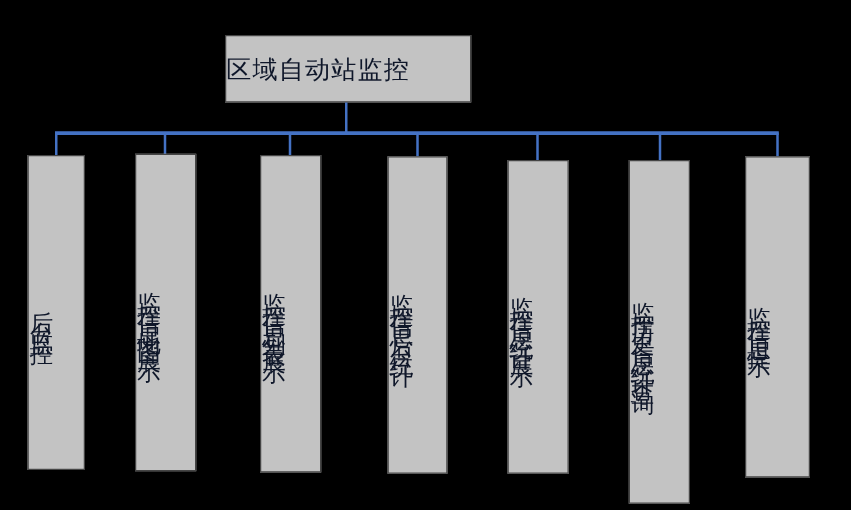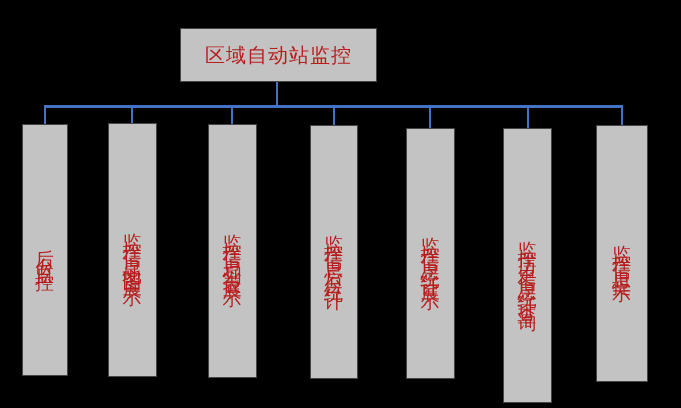--- a/index.html
+++ b/index.html
@@ -15,22 +15,21 @@
     overflow: hidden;
     font-family: "DejaVu Serif", "Liberation Serif", serif;
   }
   .node {
     position: absolute;
     background: #c3c3c3;
     border: 1px solid #454545;
     box-sizing: border-box;
     display: flex;
     align-items: center;
-    justify-content: center;
-    color: #b91c1c;
+    color: #0f172a;
   }
   .root-node {
     left: 180px; top: 28px; width: 197px; height: 54px;
   }
   .root-node .label {
     font-size: 20px;
     letter-spacing: 1px;
     white-space: nowrap;
   }
   .child-node .label {

